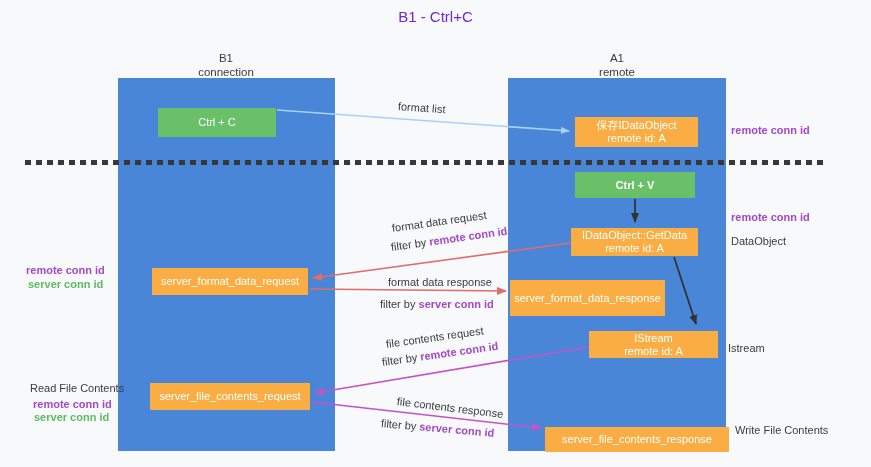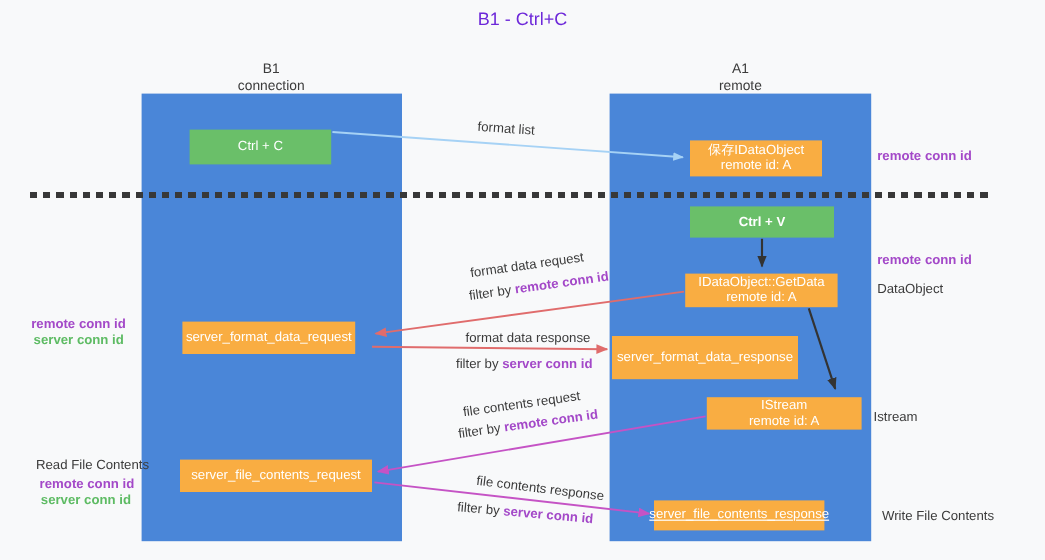--- a/index.html
+++ b/index.html
@@ -47,52 +47,52 @@
 
   <div class="col" style="left:118px;"></div>
   <div class="col" style="left:508px; width:218px;"></div>
 
   <div class="dashed"></div>
 
   <div class="box green" style="left:158px; top:108px; width:118px; height:29px;">
     <div>Ctrl + C</div>
   </div>
 
-  <div class="box orange" style="left:575px; top:117px; width:110px; height:30px;">
+  <div class="box orange" style="left:575px; top:117px; width:123px; height:30px;">
     <div>保存IDataObject</div>
     <div>remote id: A</div>
   </div>
 
   <div class="box green" style="left:575px; top:172px; width:120px; height:26px;font-weight:bold;">
     <div>Ctrl + V</div>
   </div>
 
   <div class="box orange" style="left:571px; top:228px; width:127px; height:28px;">
     <div>IDataObject::GetData</div>
     <div>remote id: A</div>
   </div>
 
-  <div class="box orange" style="left:152px; top:268px; width:144px; height:27px;">
+  <div class="box orange" style="left:152px; top:268px; width:156px; height:27px;">
     <div>server_format_data_request</div>
   </div>
 
   <div class="box orange" style="left:510px; top:280px; width:155px; height:36px;">
     <div>server_format_data_response</div>
   </div>
 
   <div class="box orange" style="left:589px; top:331px; width:129px; height:27px;">
     <div>IStream</div>
     <div>remote id: A</div>
   </div>
 
   <div class="box orange" style="left:150px; top:383px; width:160px; height:27px;">
     <div>server_file_contents_request</div>
   </div>
 
-  <div class="box orange" style="left:545px; top:417px; width:142px; height:25px;text-decoration:underline;">
+  <div class="box orange" style="left:545px; top:427px; width:184px; height:25px;">
     <div>server_file_contents_response</div>
   </div>
 
   <svg class="overlay" width="871" height="467">
     <defs>
       <marker id="mblue" markerWidth="9" markerHeight="7" refX="8" refY="3.5" orient="auto" markerUnits="userSpaceOnUse">
         <path d="M0,0 L9,3.5 L0,7 Z" fill="#a6d2f5"></path>
       </marker>
       <marker id="mblack" markerWidth="10" markerHeight="8" refX="9" refY="4" orient="auto" markerUnits="userSpaceOnUse">
         <path d="M0,0 L10,4 L0,8 Z" fill="#333333"></path>

